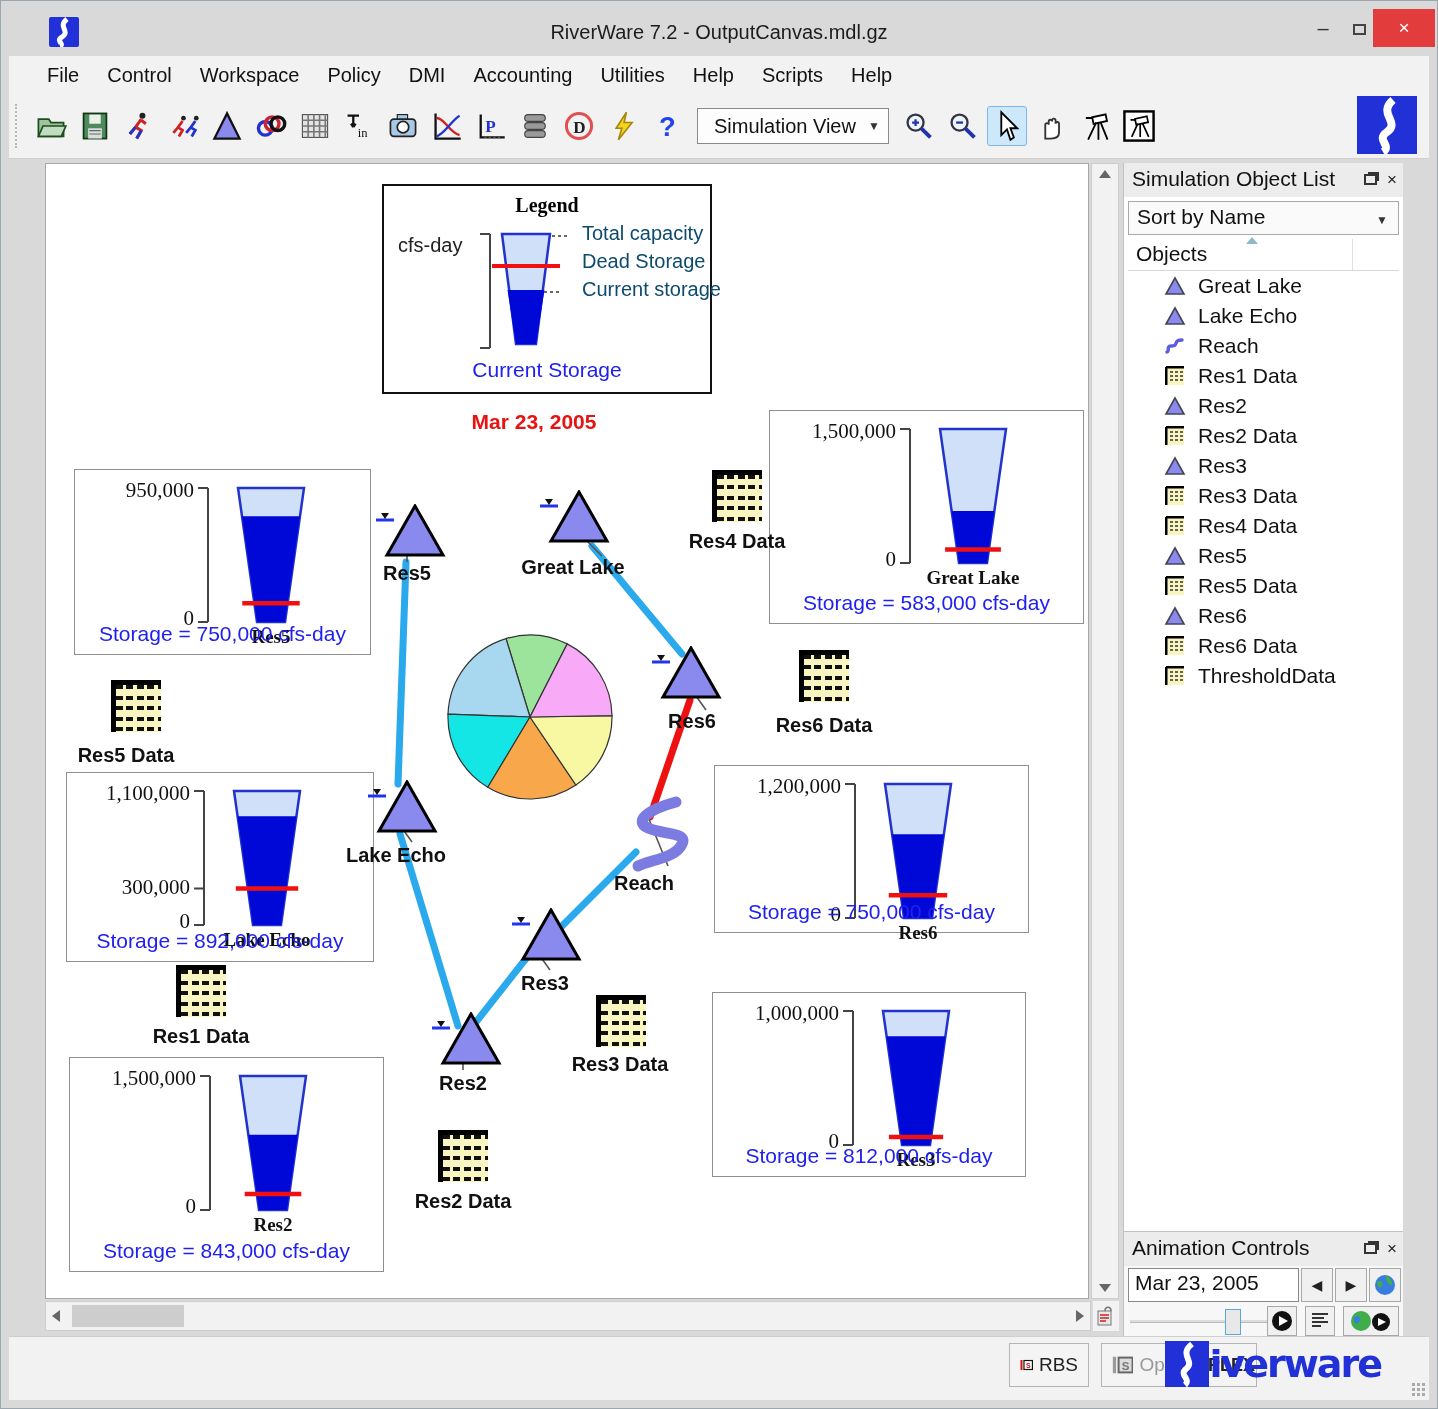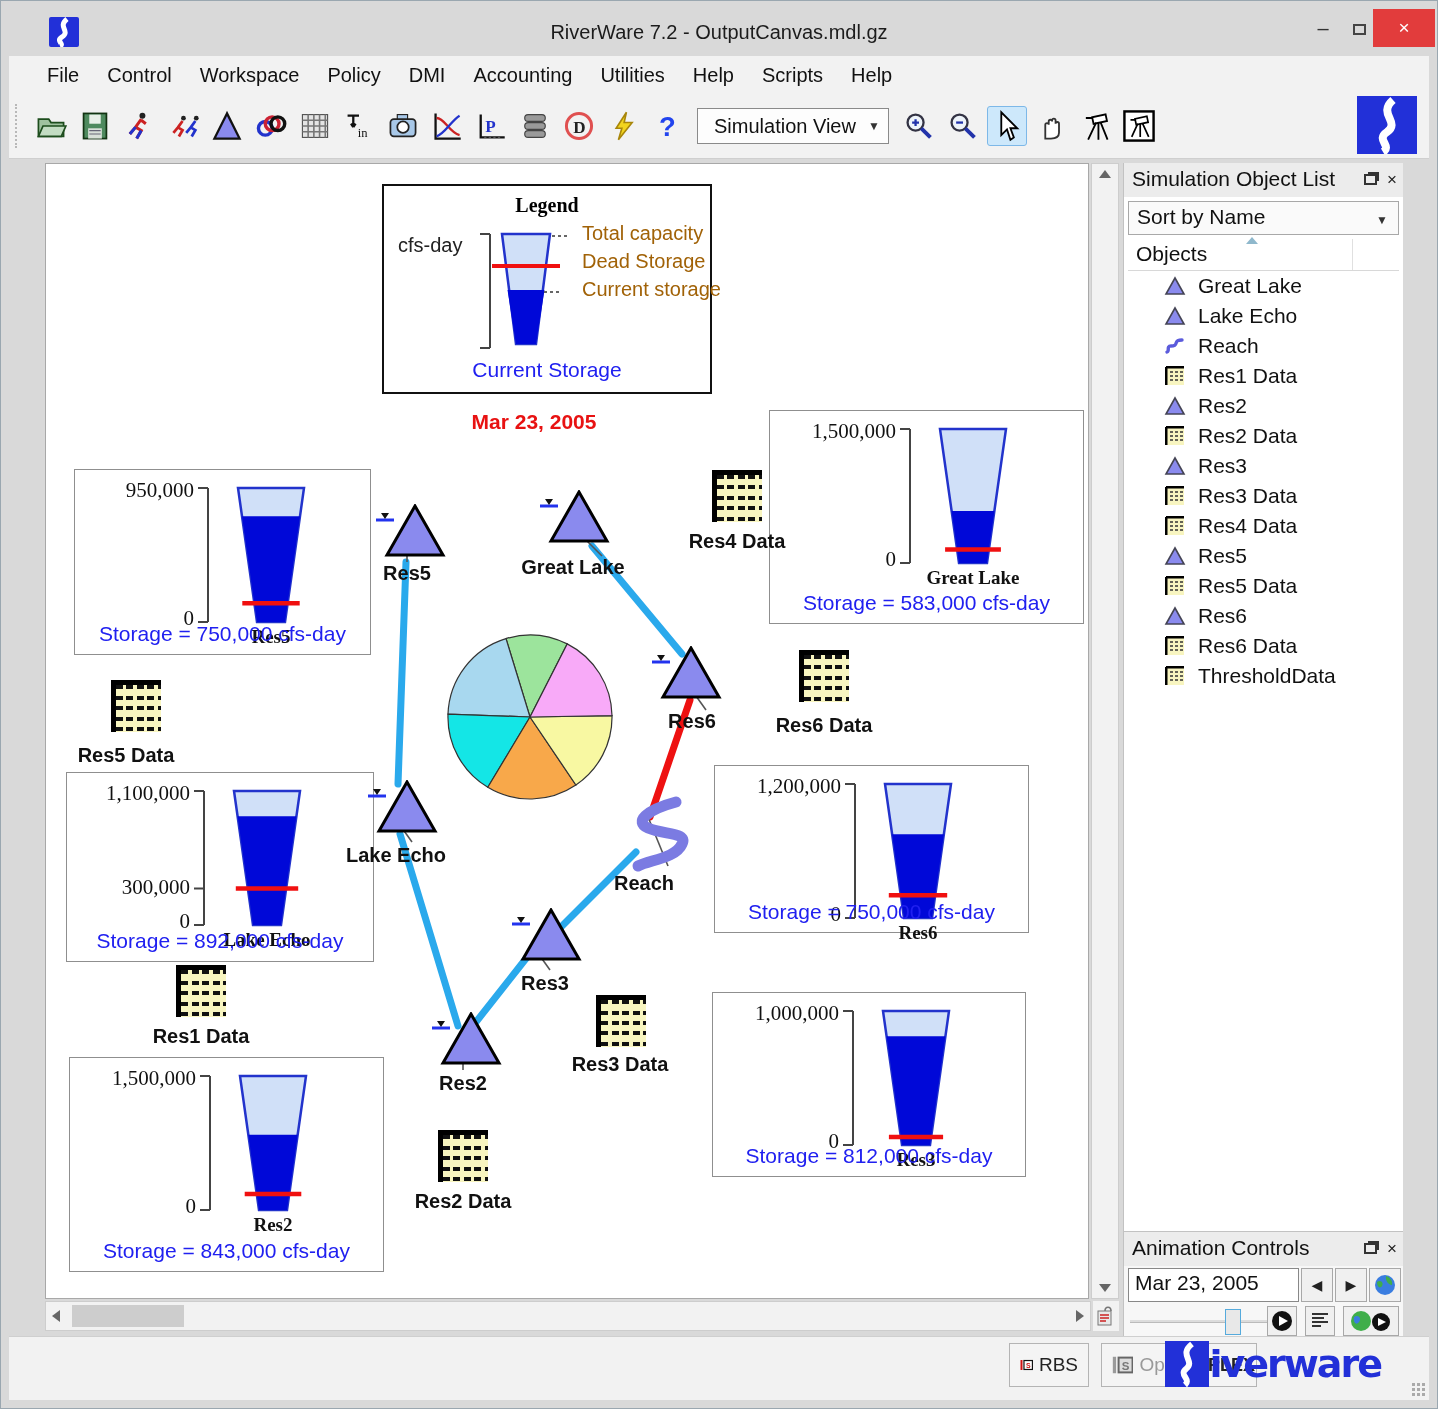--- a/index.html
+++ b/index.html
@@ -29,21 +29,21 @@
   .tb-dd { height:36px; border:1px solid #8a8a8a; background:#fdfdfd; display:flex; align-items:center; padding:0 8px 0 16px; margin:0 8px; font-size:20px; color:#111; }
   .tb-dd .arr { font-size:12px; margin-left:12px; color:#333; }
   .tb-logo { position:absolute; right:12px; top:2px; width:60px; height:58px; background:#2230d8; }
 
   
   .canvas { position:absolute; left:44px; top:162px; width:1044px; height:1136px; background:#fff; border:1px solid #a8a8a8; overflow:hidden;text-decoration:underline; }
   .cv-label { position:absolute; transform:translateX(-50%); font-size:20px; font-weight:bold; color:#111; white-space:nowrap; }
   .legend-box { position:absolute; left:336px; top:20px; width:330px; height:210px; background:#fff; border:2px solid #111; }
   .legend-title { position:absolute; top:8px; left:0; right:0; text-align:center; font-family:"Liberation Serif", serif; font-weight:bold; font-size:20px; }
   .legend-unit { position:absolute; left:14px; top:48px; font-size:20px; color:#222; }
-  .legend-entry { position:absolute; left:198px; font-size:20px; color:#a16207; white-space:nowrap; }
+  .legend-entry { position:absolute; left:198px; font-size:20px; color:#0c4a6e; white-space:nowrap; }
   .legend-caption { position:absolute; bottom:10px; left:0; right:0; text-align:center; font-size:21px; color:#2020f0; }
   .date-label { position:absolute; left:488px; top:246px; transform:translateX(-50%); font-size:21px; font-weight:bold; color:#e81212; white-space:nowrap; }
   .teabox { position:absolute; background:#fff; border:1px solid #8f8f8f; }
   .teabox .tmax,.teabox .tmid,.teabox .tmin { position:absolute; font-family:"Liberation Serif", serif; font-size:21px; color:#111; text-align:right; }
   .teabox .tname { position:absolute; transform:translateX(-50%); font-family:"Liberation Serif", serif; font-weight:bold; font-size:19px; color:#111; white-space:nowrap; }
   .teabox .tstorage { position:absolute; left:0; right:0; bottom:8px; text-align:center; font-size:21px; color:#2020f0; white-space:nowrap; }
   .data-obj { position:absolute; width:50px; height:52px; background:#f8f5c0; border-left:5px solid #000; border-top:5px solid #000;
      background-image:repeating-linear-gradient(90deg, transparent 0 7px, #f8f5c0 7px 10.5px), repeating-linear-gradient(180deg, #111 0 4px, transparent 4px 10.5px); }
 
   

